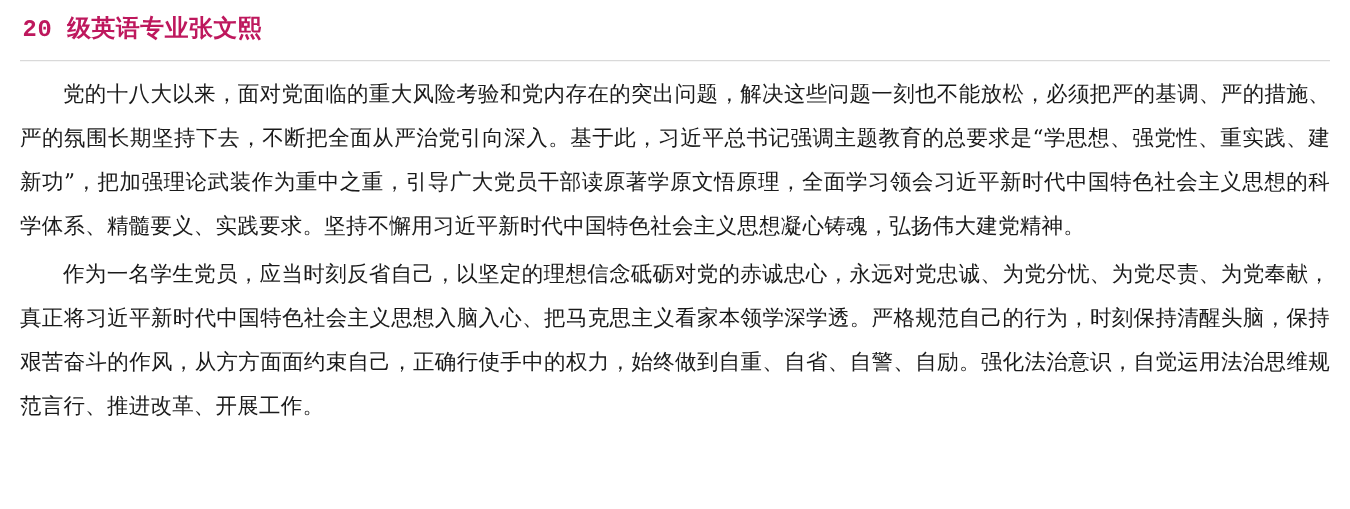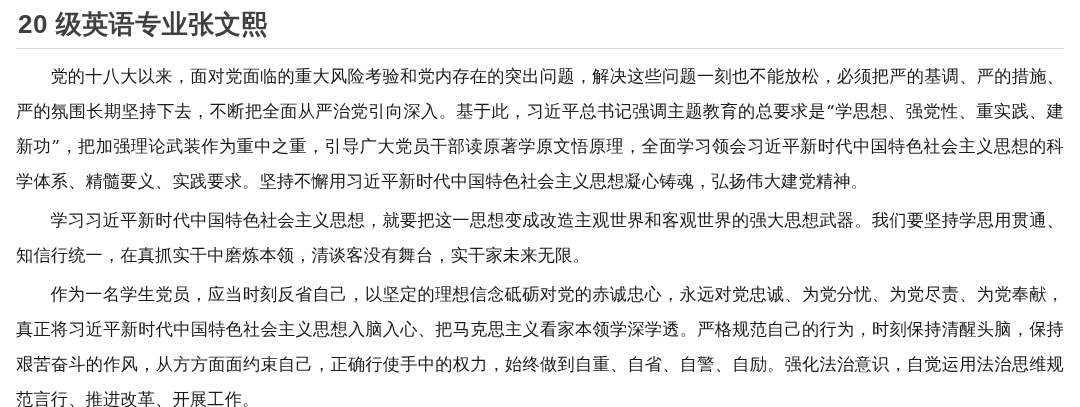--- a/index.html
+++ b/index.html
@@ -15,27 +15,27 @@
     overflow: hidden;
   }
   .page {
     width: 1080px;
     height: 407px;
     box-sizing: border-box;
     padding: 10px 16px 0 16px;
     position: relative;
   }
   .doc-title {
-    font-family: Liberation Sans, sans-serif;
+    font-family: Liberation Mono, monospace;
     font-weight: bold;
-    font-size: 26px;
+    font-size: 19px;
     line-height: 28px;
     letter-spacing: 0.5px;
     margin: 0 0 10px 2px;
-    color: #404040;
+    color: #be185d;
   }
   .rule {
     height: 1px;
     background: #d9d9d9;
     margin: 4px 0 10px 0;
     border: 0;
   }
   .body-text p {
     margin: 4px 0 2px 0;
     font-size: 17.2px;
@@ -51,17 +51,16 @@
 <body>
 
 <div class="page">
 
   <h1 class="doc-title">20 级英语专业张文熙</h1>
 
   <hr class="rule">
 
   <div class="body-text">
     <p>党的十八大以来，面对党面临的重大风险考验和党内存在的突出问题，解决这些问题一刻也不能放松，必须把严的基调、严的措施、严的氛围长期坚持下去，不断把全面从严治党引向深入。基于此，习近平总书记强调主题教育的总要求是“学思想、强党性、重实践、建新功”，把加强理论武装作为重中之重，引导广大党员干部读原著学原文悟原理，全面学习领会习近平新时代中国特色社会主义思想的科学体系、精髓要义、实践要求。坚持不懈用习近平新时代中国特色社会主义思想凝心铸魂，弘扬伟大建党精神。</p>
-    <p>学习习近平新时代中国特色社会主义思想，就要把这一思想变成改造主观世界和客观世界的强大思想武器。我们要坚持学思用贯通、知信行统一，在真抓实干中磨炼本领，清谈客没有舞台，实干家未来无限。</p>
     <p>作为一名学生党员，应当时刻反省自己，以坚定的理想信念砥砺对党的赤诚忠心，永远对党忠诚、为党分忧、为党尽责、为党奉献，真正将习近平新时代中国特色社会主义思想入脑入心、把马克思主义看家本领学深学透。严格规范自己的行为，时刻保持清醒头脑，保持艰苦奋斗的作风，从方方面面约束自己，正确行使手中的权力，始终做到自重、自省、自警、自励。强化法治意识，自觉运用法治思维规范言行、推进改革、开展工作。</p>
   </div>
 
 </div>
 
 </body></html>

